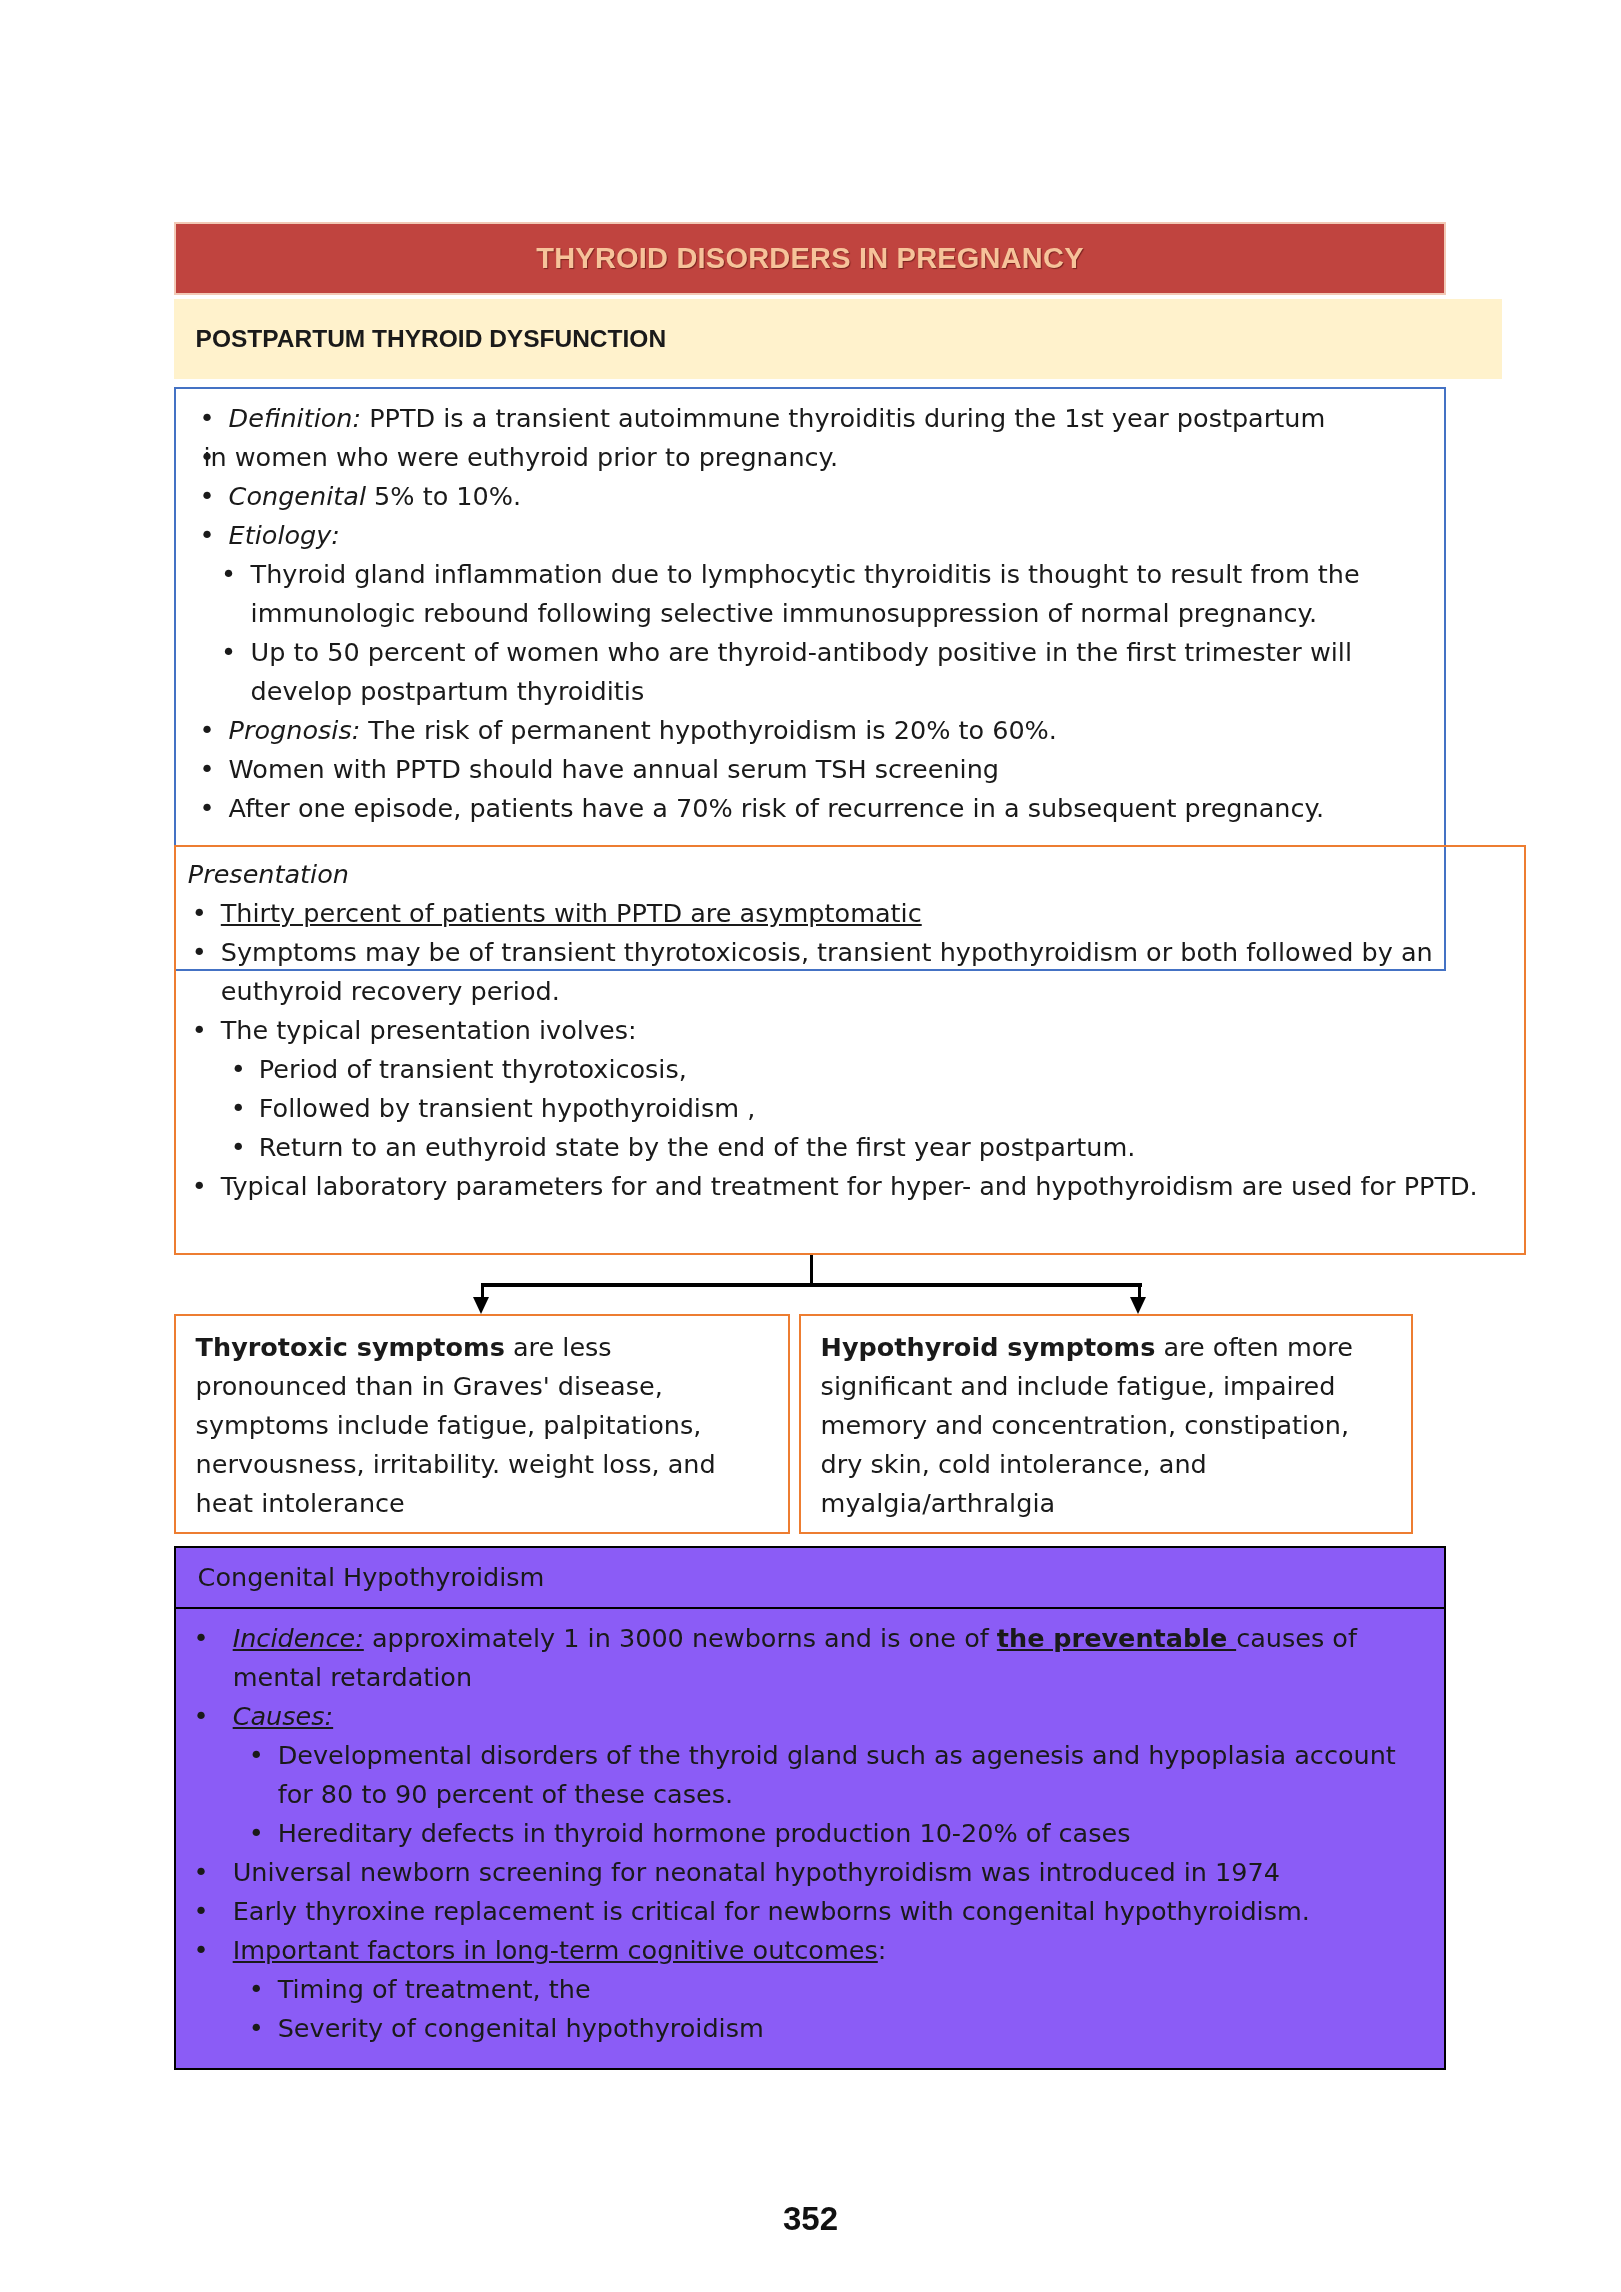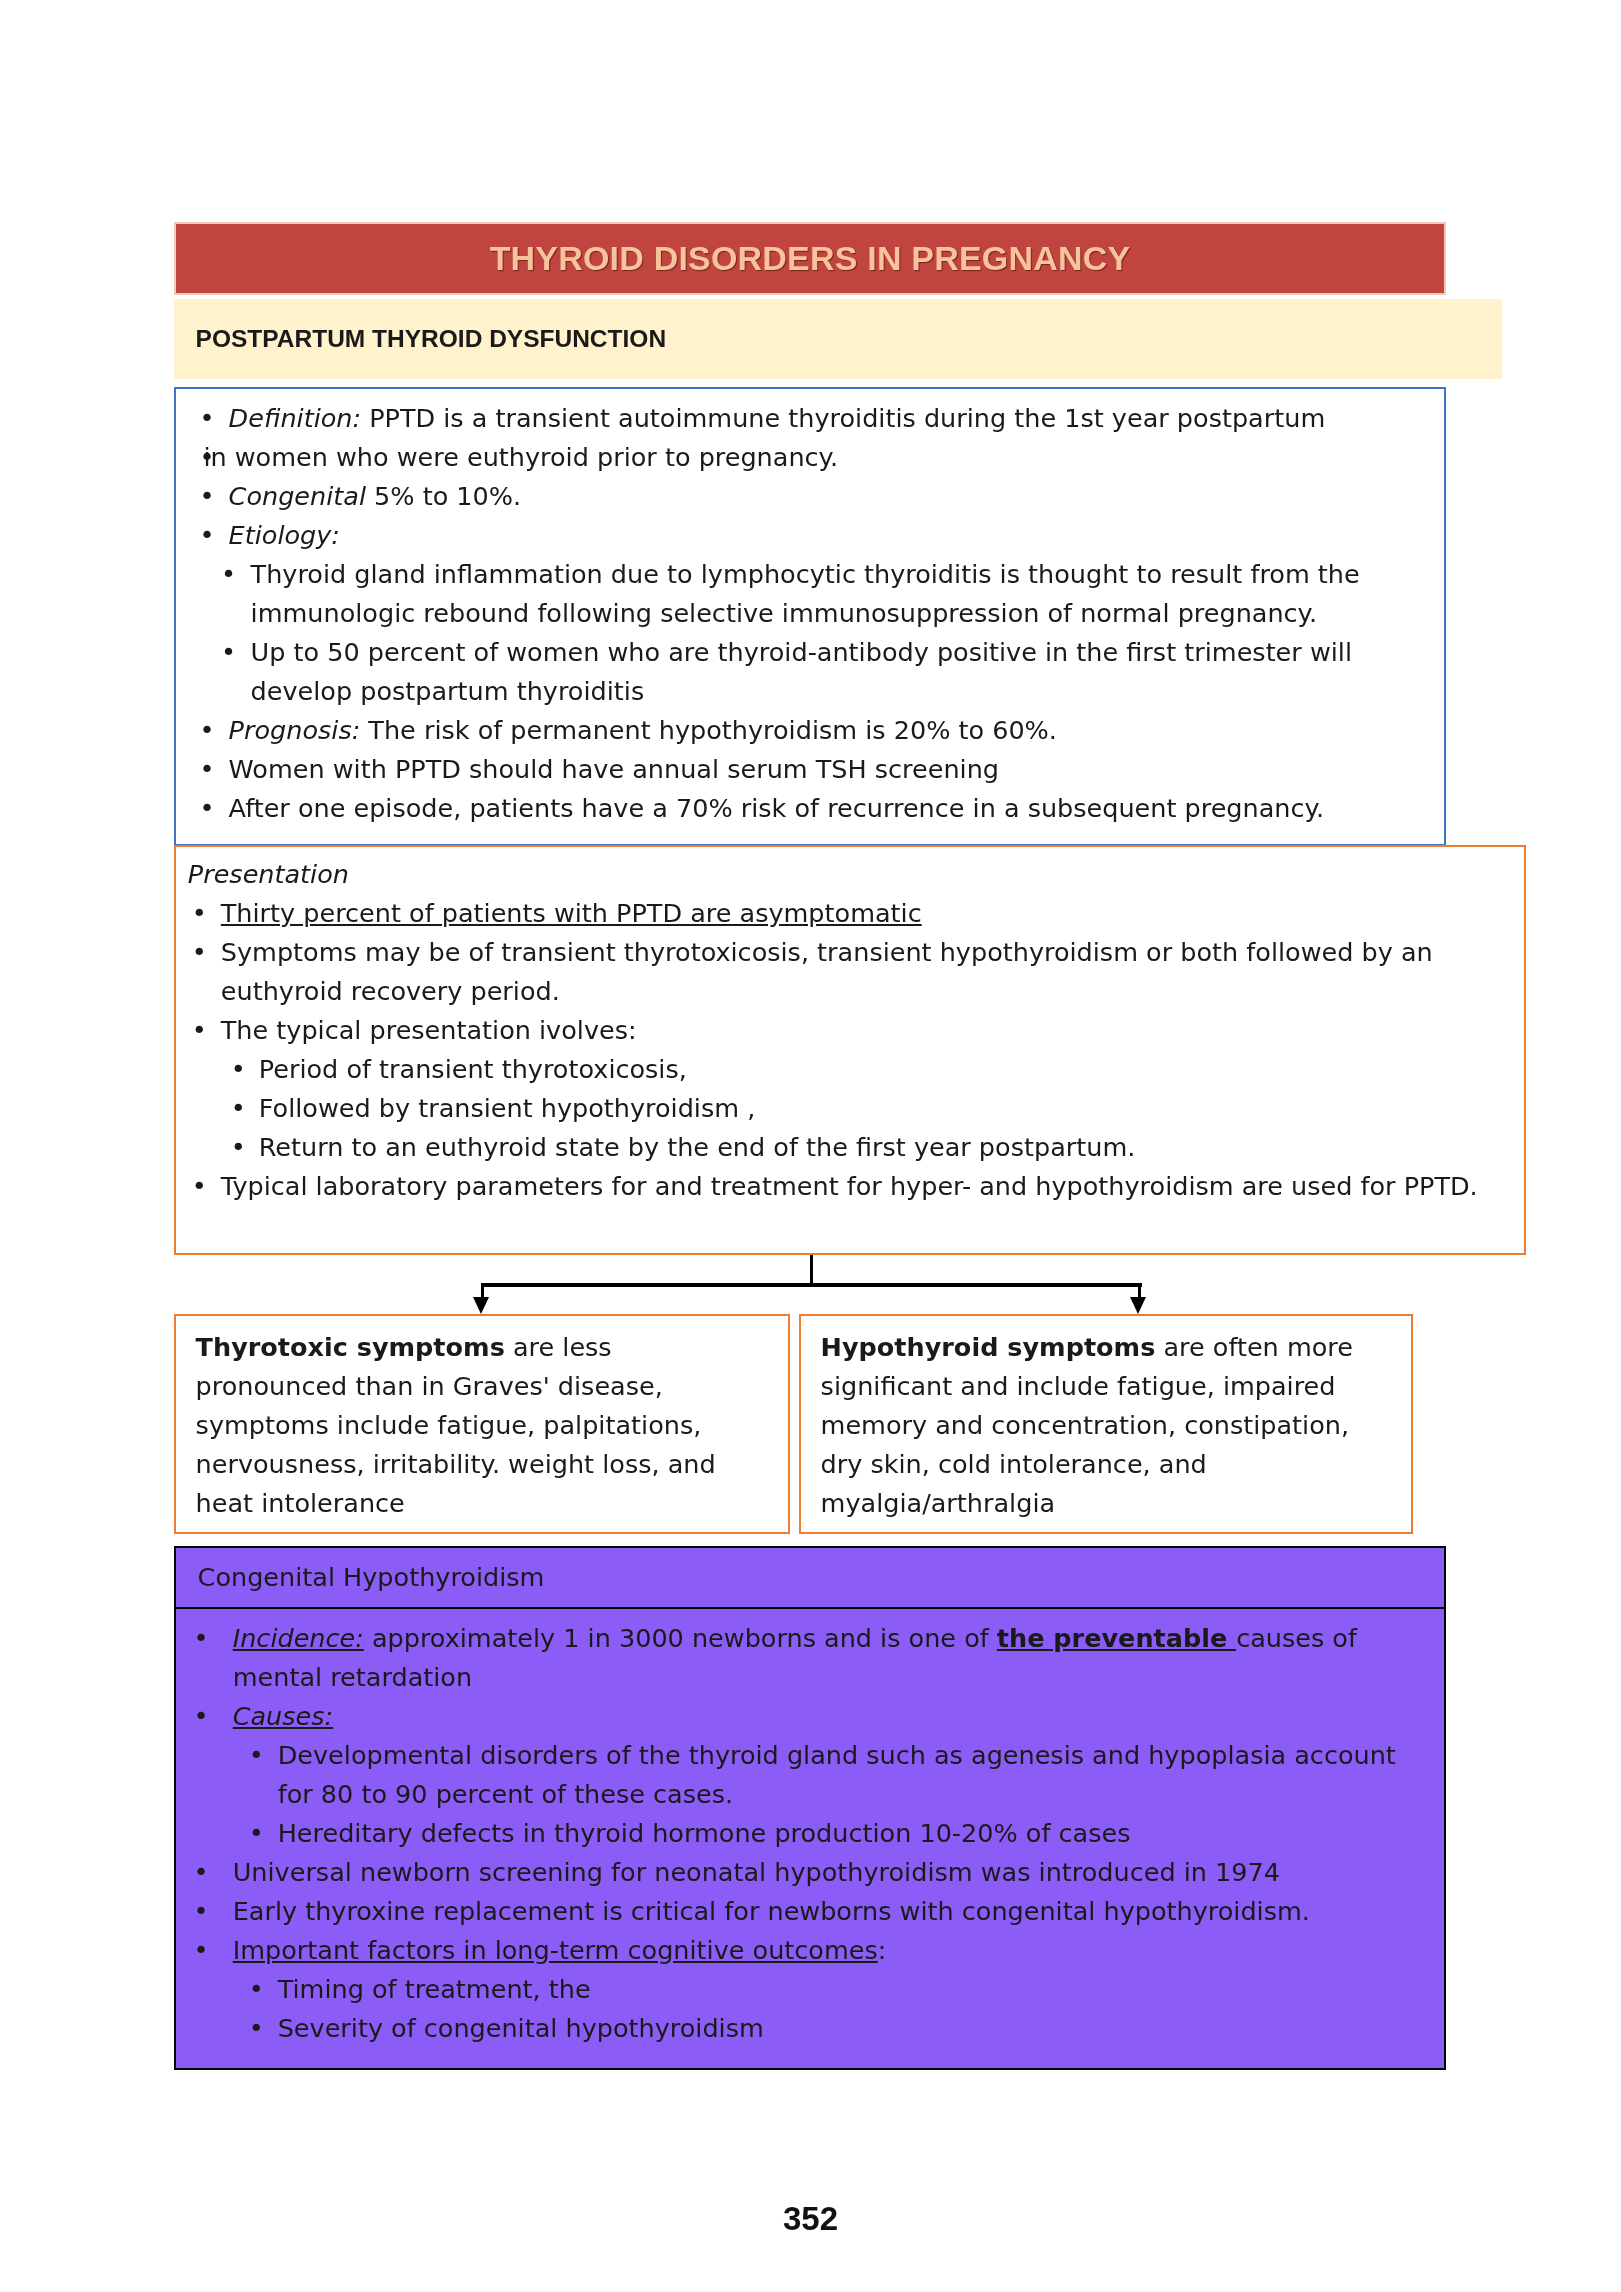--- a/index.html
+++ b/index.html
@@ -1,23 +1,23 @@
 <!DOCTYPE html>
 <html><head>
 <meta charset="utf-8">
 <style>
   html, body { margin:0; padding:0; background:#ffffff; }
   body { width:1621px; height:2293px; position:relative; font-family:"Liberation Sans", sans-serif; color:#111; }
   .abs { position:absolute; box-sizing:border-box; }
   .banner { left:174px; top:222px; width:1272px; height:73px; background:#c0443f; border:2.9px solid #f2c9b6; display:flex; align-items:center; justify-content:center; }
-  .banner span { color:#f6c39a; font-family:"Liberation Sans Narrow","Liberation Sans", sans-serif; font-weight:bold; font-size:34px; letter-spacing:0.2px; text-shadow:1px 1px 1px #7a2320; }
+  .banner span { color:#f6c39a; font-family:"Liberation Sans Narrow","Liberation Sans", sans-serif; font-weight:bold; font-size:29px; letter-spacing:0.2px; text-shadow:1px 1px 1px #7a2320; }
   .subband { left:174px; top:299px; width:1328px; height:80px; background:#fff2cc; display:flex; align-items:center; padding-left:21.6px; }
   .subband span { font-weight:bold; font-size:24.5px; color:#1a1a1a; }
   .body-font { font-family:"DejaVu Sans", sans-serif; font-size:25.5px; line-height:39px; color:#1a1a1a; }
-  .bluebox { left:174px; top:387px; width:1272px; height:459px; border:2.9px solid #4472c4; padding:9.8px 17.6px 0 19.6px; }
+  .bluebox { left:174px; top:387px; width:1272px; height:584px; border:2.9px solid #4472c4; padding:9.8px 17.6px 0 19.6px; }
   .orangebox { left:174px; top:845px; width:1352px; height:410px; border:2.9px solid #ed7d31; padding:7.8px 17.6px 0 11.8px; }
   ul { margin:0; padding:0; list-style:none; }
   li { position:relative; padding-left:33px; }
   li::before { content:"•"; position:absolute; left:3.9px; top:0; }
   li.sub { padding-left:55px; }
   li.sub::before { left:25.5px; }
   li.sub2 { padding-left:71px; }
   li.sub2::before { left:43px; }
   .cont { padding-left:0; }
   .i { font-style:italic; }

